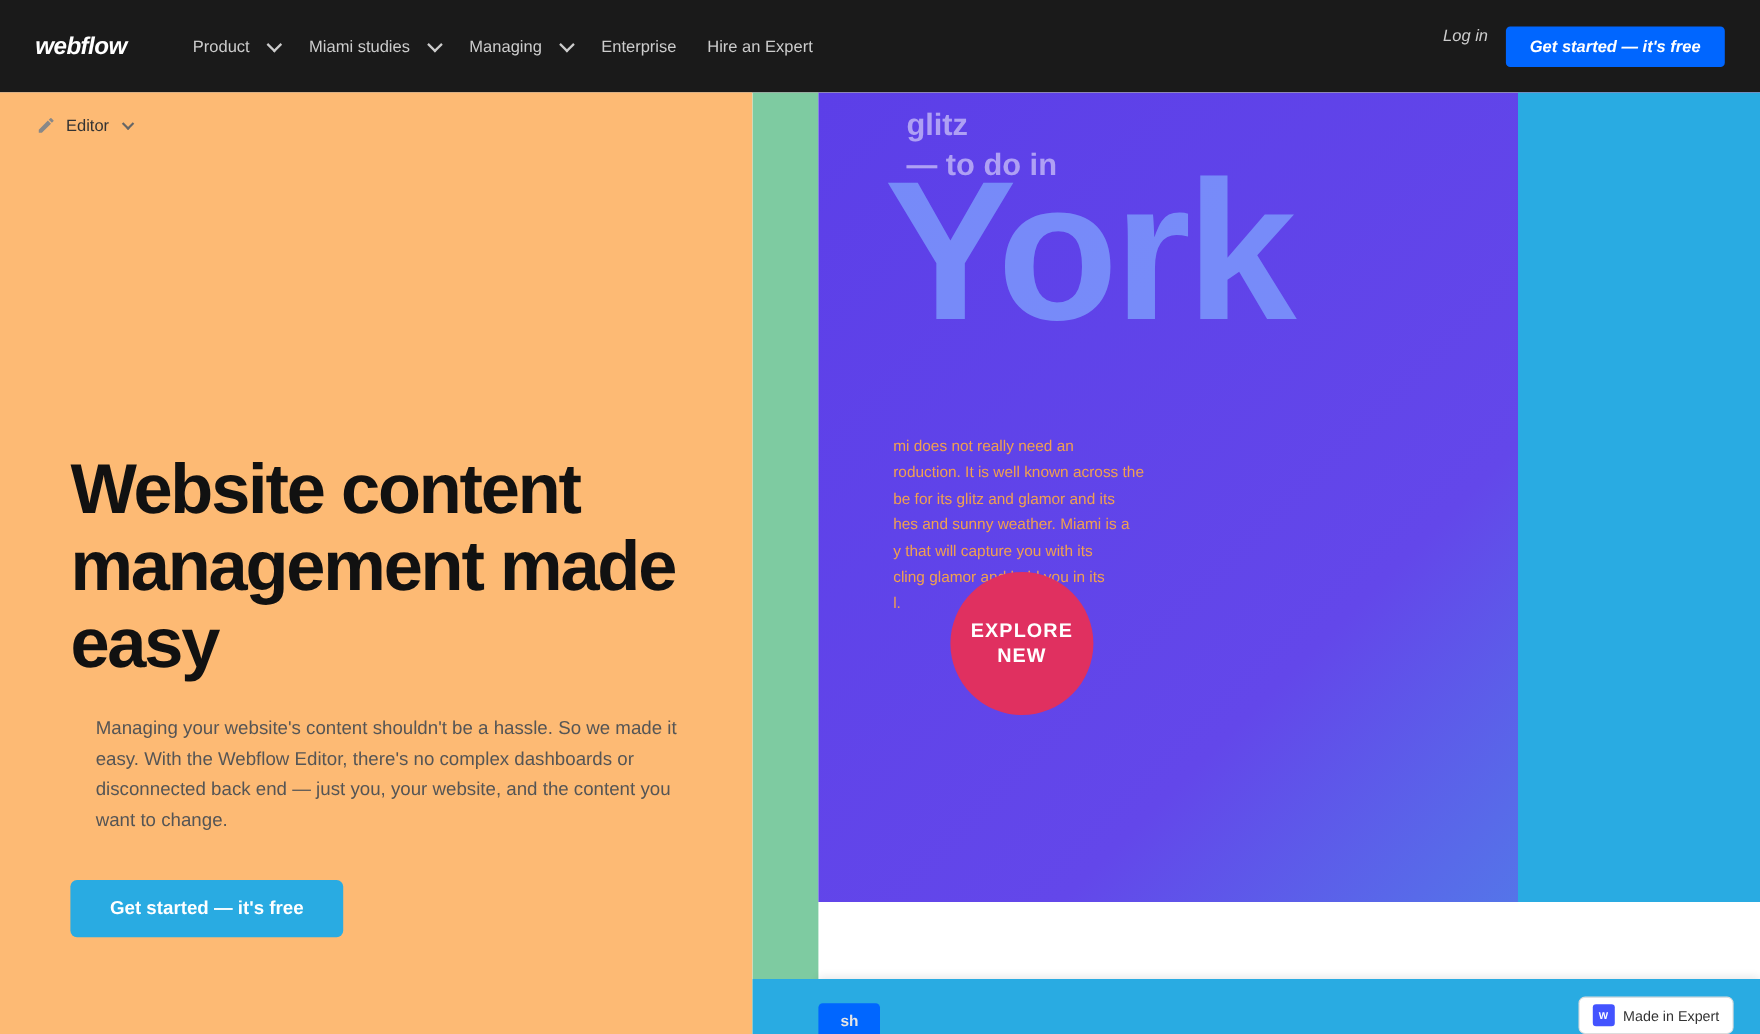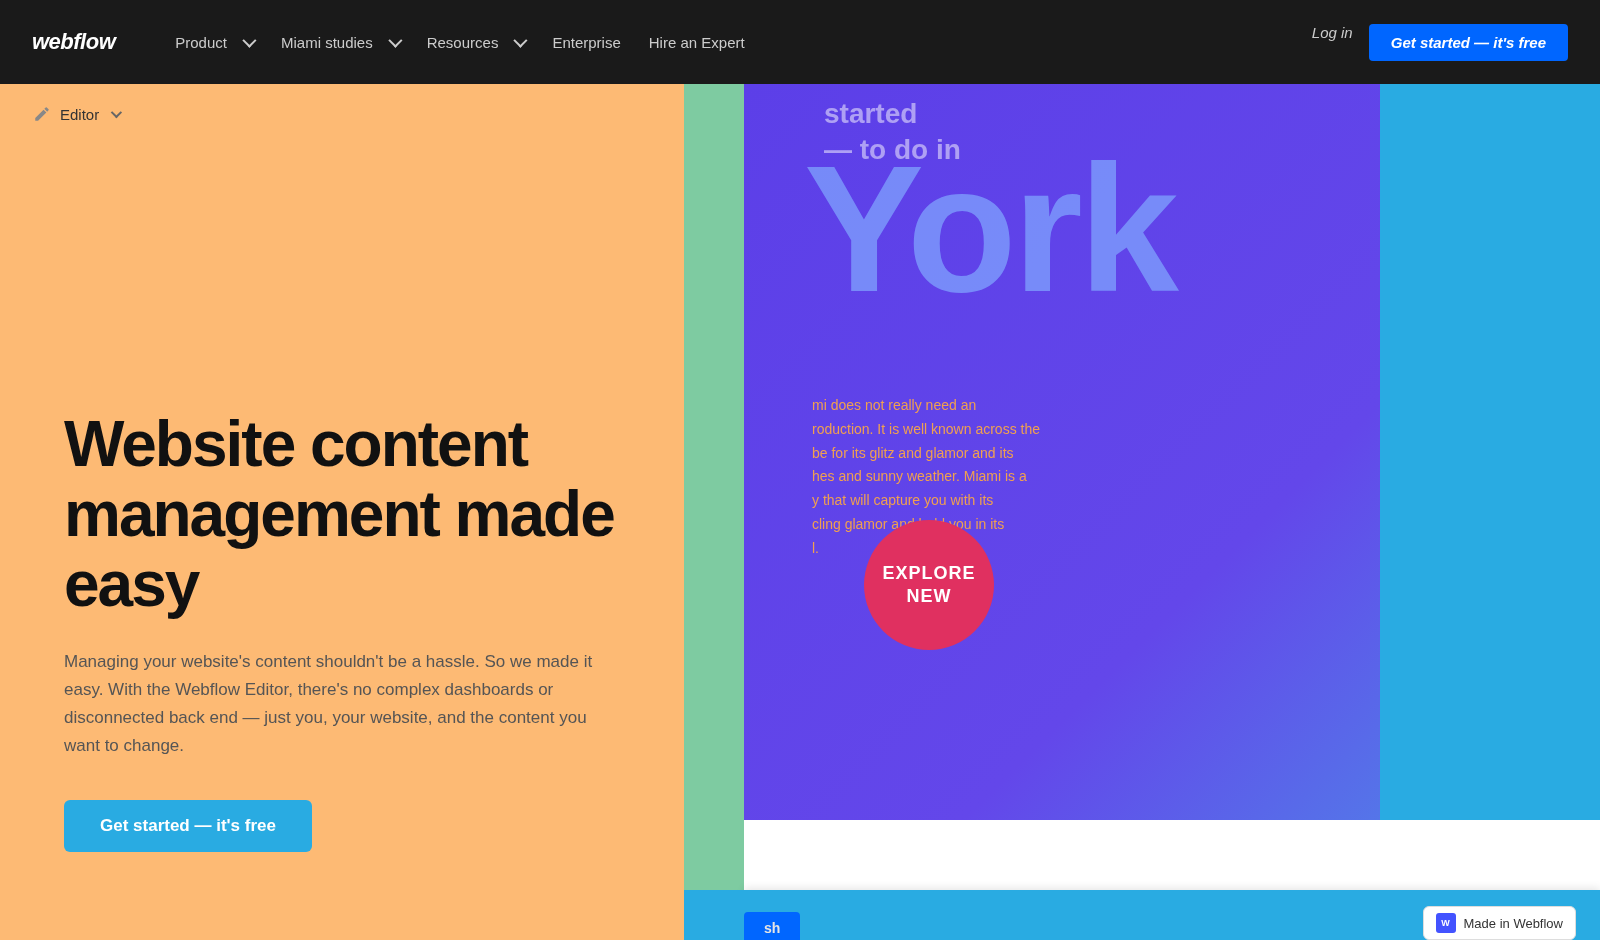--- a/index.html
+++ b/index.html
@@ -134,20 +134,21 @@
       letter-spacing: -2px;
       margin-bottom: 28px;
       max-width: 560px;
     }
     .hero-subtitle {
       font-size: 17px;
       color: #555;
       line-height: 1.65;
       max-width: 560px;
       margin-bottom: 40px;
+      margin-left: 23px;
     }
     .hero-btn {
       background: #29abe2;
       color: #fff;
       font-size: 17px;
       font-weight: 600;
       padding: 16px 36px;
       border-radius: 6px;
       cursor: pointer;
       display: inline-block;
@@ -364,21 +365,21 @@
   <div class="nav-links">
     <div class="nav-link">
       <span>Product</span>
       <span class="nav-chevron"></span>
     </div>
     <div class="nav-link">
       <span>Miami studies</span>
       <span class="nav-chevron"></span>
     </div>
     <div class="nav-link">
-      <span>Resources</span>
+      <span>Managing</span>
       <span class="nav-chevron"></span>
     </div>
     <div class="nav-link">
       <span>Enterprise</span>
     </div>
     <div class="nav-link">
       <span>Hire an Expert</span>
     </div>
   </div>
   <div class="nav-right">
@@ -408,21 +409,21 @@
     </div>
   </div>
 
   <div class="right-panel">
 
     <div class="right-bg-green"></div>
 
     <div class="right-bg-purple">
 
       <div class="things-text">
-        <div>started</div>
+        <div>glitz</div>
         <div>— to do in</div>
       </div>
 
       <div class="york-text">York</div>
 
       <div class="code-text">mi does not really need an
 roduction. It is well known across the
 be for its glitz and glamor and its
 hes and sunny weather. Miami is a
 y that will capture you with its
@@ -446,17 +447,17 @@
       <div class="unpublished-changes">2 Unpublished Changes</div>
       <div class="publish-btn">Publish</div>
     </div>
 
     <div class="bottom-extra"></div>
 
     <div class="publish-stub">sh</div>
 
     <div class="made-in-webflow">
       <div class="webflow-mini-logo">W</div>
-      <span>Made in Webflow</span>
+      <span>Made in Expert</span>
     </div>
   </div>
 
 </div>
 
 </body></html>

